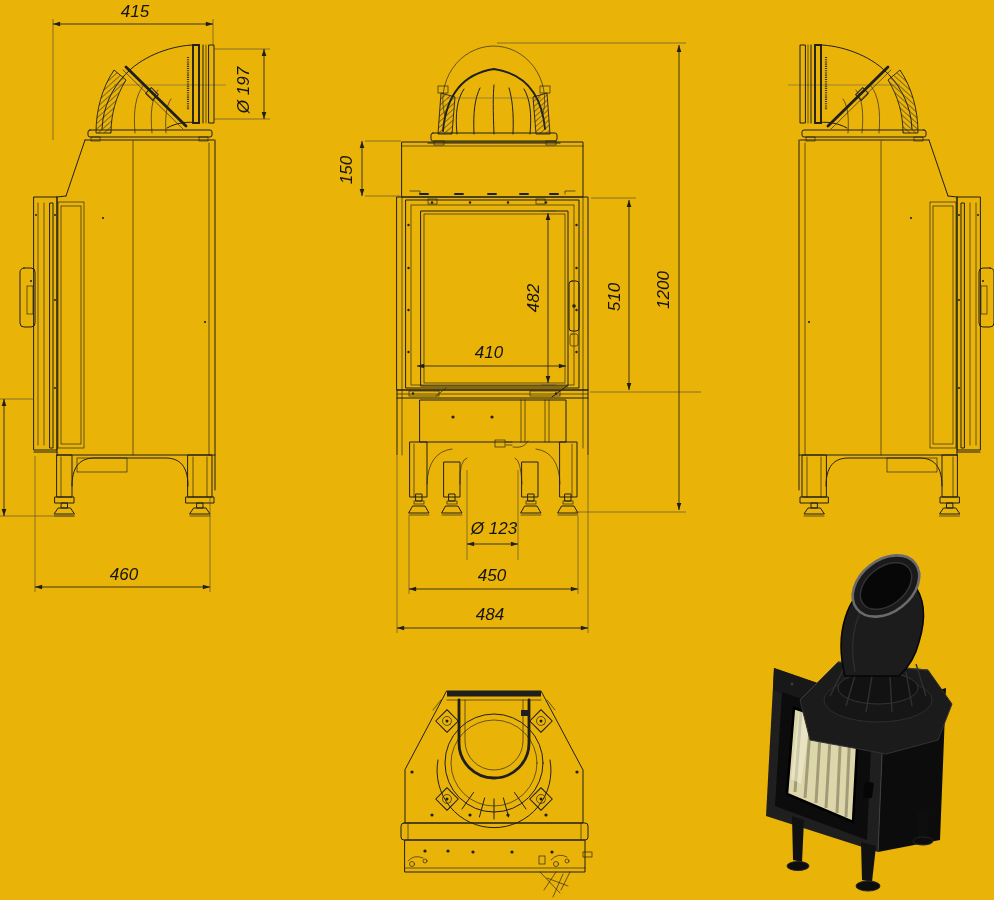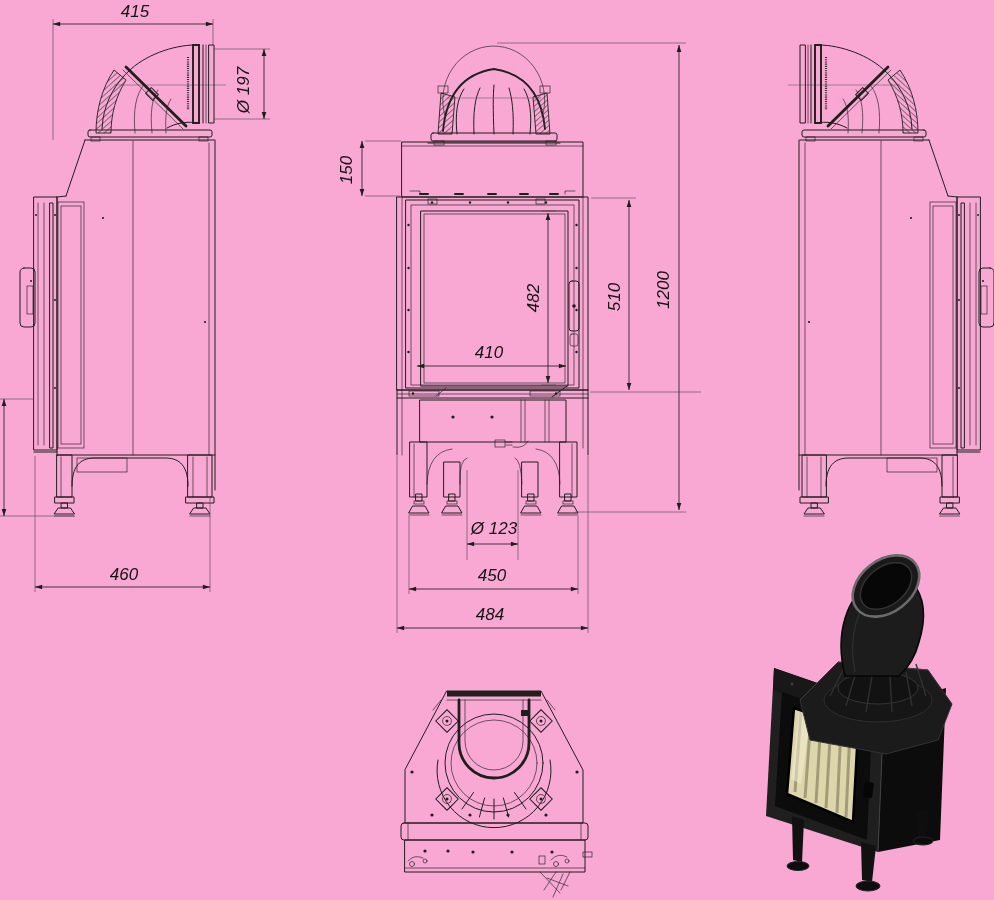--- a/index.html
+++ b/index.html
@@ -1,16 +1,16 @@
 <!DOCTYPE html>
 <html style="--line: #1f1f1f; --dimtext: #141414; --stove_dark: #0c0c0c; --stove_mid: #181818; --stove_light: #404040; --pipe_rim: #6b6b6b; --glass: #ddd6ab; --glass_stripe: #97906e; --glass_hl: #f3efd3;"><head>
 <meta charset="utf-8">
 <style>
   html,body{margin:0;padding:0;background:#ffffff;}
-  .canvas-wrap{width:994px;height:900px;position:relative;background:#f9a8d4;overflow:hidden;}
+  .canvas-wrap{width:994px;height:900px;position:relative;background:#eab308;overflow:hidden;}
   svg{display:block;}
   .ln{fill:none;stroke:var(--line,#1f1f1f);stroke-width:1;stroke-linecap:round;stroke-linejoin:round;}
   .lnt{fill:none;stroke:var(--line,#1f1f1f);stroke-width:.65;stroke-linecap:round;}
   .ln2{fill:none;stroke:var(--line,#1f1f1f);stroke-width:1.9;stroke-linecap:round;}
   .ln3{fill:none;stroke:var(--line,#1f1f1f);stroke-width:2.8;stroke-linecap:round;}
   .thin{fill:none;stroke:#5a5a5a;stroke-width:.55;}
   .dim{fill:none;stroke:var(--line,#1f1f1f);stroke-width:.85;}
   .ext{fill:none;stroke:#444;stroke-width:.6;}
   .fl{fill:var(--line,#1f1f1f);stroke:none;}
   .dot{fill:var(--line,#1f1f1f);stroke:none;}

